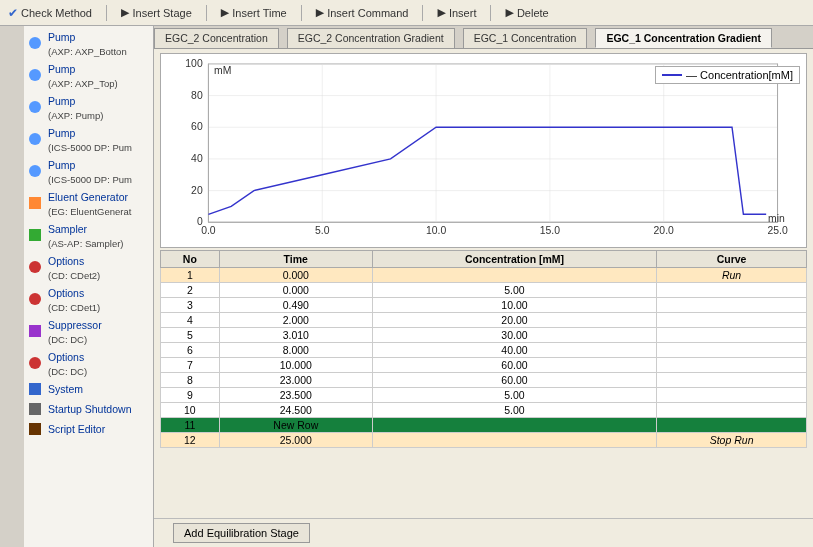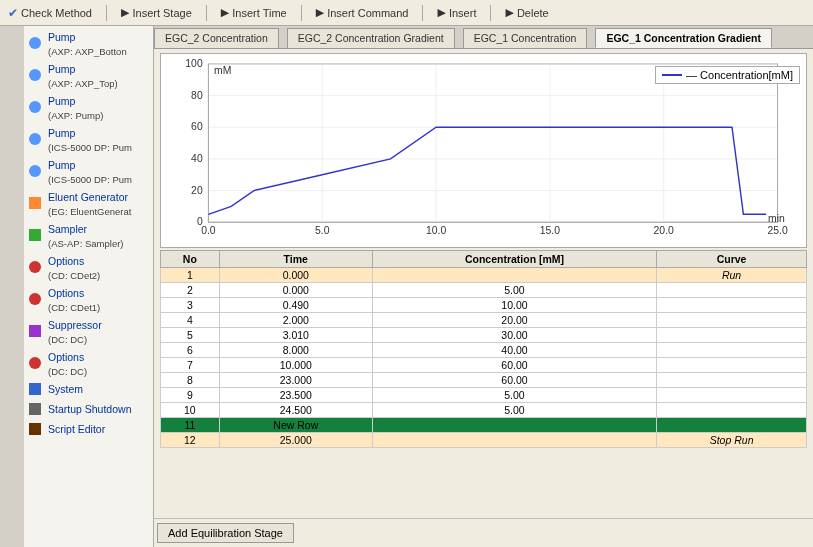--- a/index.html
+++ b/index.html
@@ -126,21 +126,21 @@
       padding: 1px 4px;
       text-align: center;
       font-size: 10.5px;
     }
     tr.row-highlight { background: #ffe8c0; }
     tr.row-newrow { background: #15803d; }
     tr:not(.row-highlight):not(.row-highlight-stop):not(.row-newrow) td { background: white; }
 
     
     .footer-area {
-      padding: 4px 3px;
+      padding: 4px 19px;
       background: #f0ece0;
       border-top: 1px solid #bbb;
     }
     .footer-btn {
       padding: 3px 10px;
       background: #e8e4d8;
       border: 1px solid #999;
       cursor: pointer;
       font-size: 11px;
     }

